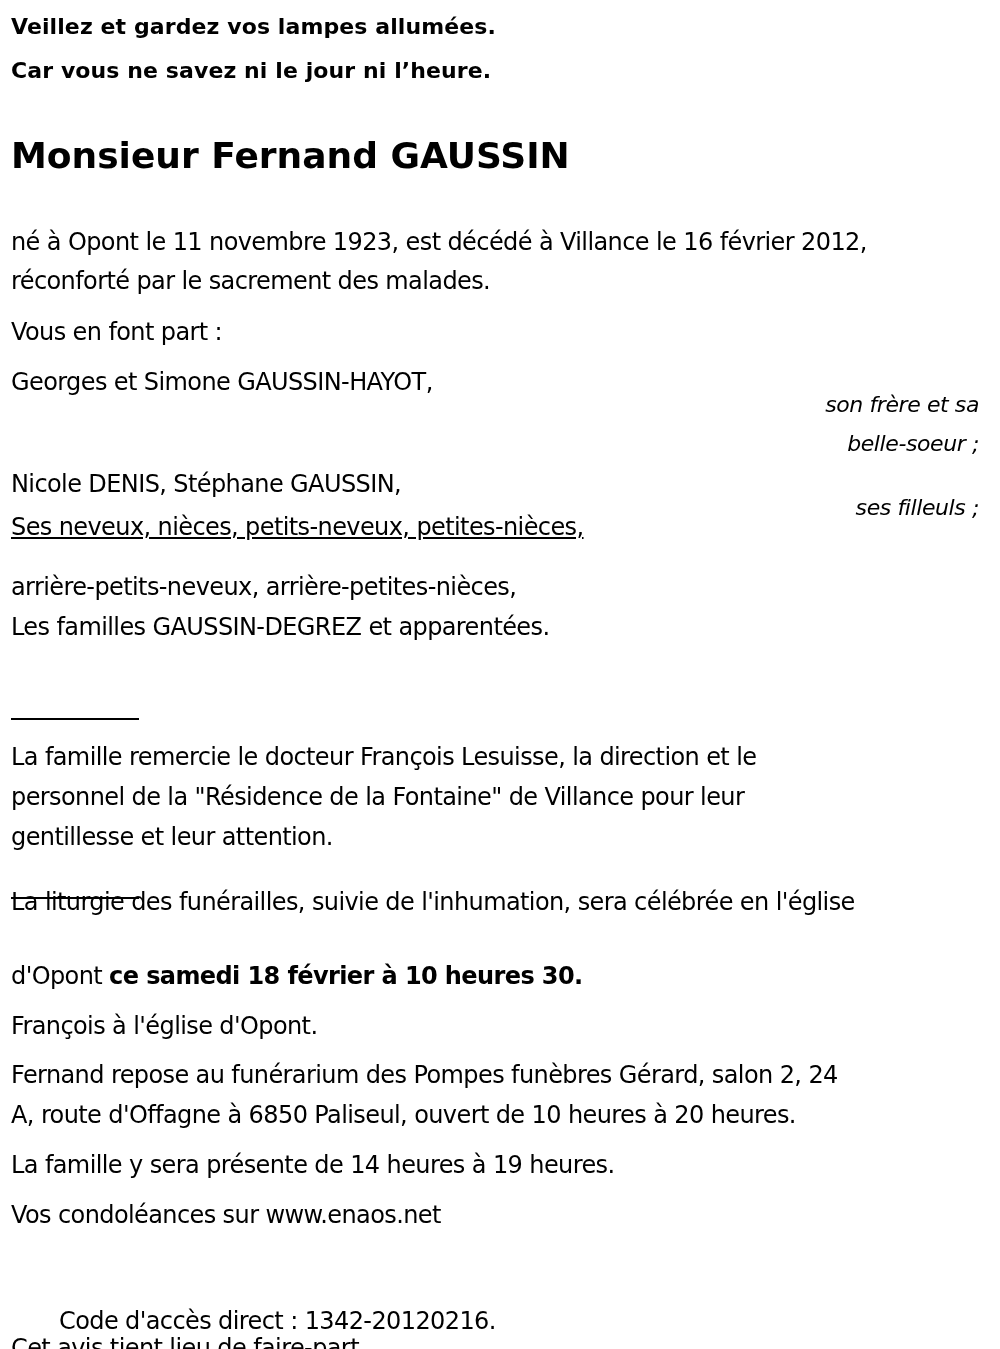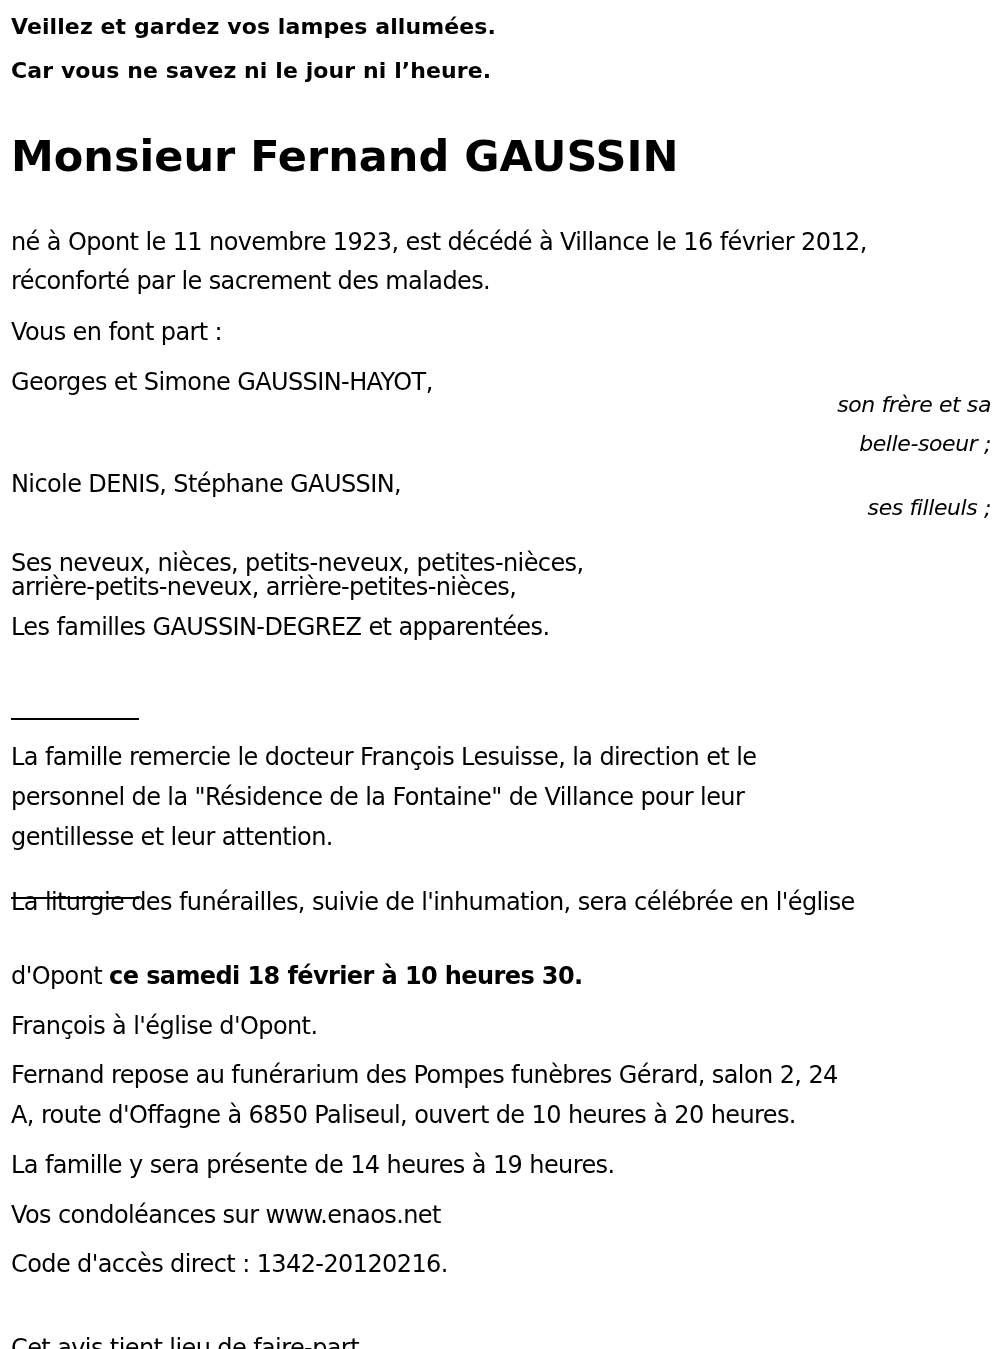--- a/index.html
+++ b/index.html
@@ -29,27 +29,27 @@
       line-height: 30px;
       letter-spacing: -0.6px;
     }
     .verse {
       font-weight: bold;
       font-size: 22px;
       letter-spacing: 0.1px;
     }
     .title {
       font-weight: bold;
-      font-size: 43px;
+      font-size: 36px;
       line-height: 44px;
       letter-spacing: 0px;
     }
     .relation {
       position: absolute;
-      right: 0;
+      right: 12px;
       left: auto;
       white-space: nowrap;
       font-style: italic;
       font-size: 22px;
       line-height: 30px;
       letter-spacing: -0.4px;
       text-align: right;
     }
     .separator {
       position: absolute;
@@ -74,21 +74,21 @@
 
   <div class="line" style="top:317px;">Vous en font part :</div>
 
   <div class="line" style="top:367px;">Georges et Simone GAUSSIN-HAYOT,</div>
   <div class="relation" style="top:390px;">son frère et sa</div>
   <div class="relation" style="top:429px;">belle-soeur ;</div>
 
   <div class="line" style="top:469px;">Nicole DENIS, Stéphane GAUSSIN,</div>
   <div class="relation" style="top:493px;">ses filleuls ;</div>
 
-  <div class="line" style="top:548px;">Ses neveux, nièces, petits-neveux, petites-nièces,</div>
+  <div class="line" style="top:512px;text-decoration:underline;">Ses neveux, nièces, petits-neveux, petites-nièces,</div>
   <div class="line" style="top:572px;">arrière-petits-neveux, arrière-petites-nièces,</div>
   <div class="line" style="top:612px;">Les familles GAUSSIN-DEGREZ et apparentées.</div>
 
   <div class="separator" style="top:718px; width:128px;"></div>
 
   <div class="line" style="top:742px;">La famille remercie le docteur François Lesuisse, la direction et le</div>
   <div class="line" style="top:782px;">personnel de la "Résidence de la Fontaine" de Villance pour leur</div>
   <div class="line" style="top:822px;">gentillesse et leur attention.</div>
 
   <div class="separator" style="top:897px; width:128px;"></div>
@@ -97,16 +97,16 @@
   <div class="line" style="top:961px;"><span>d'Opont </span><span class="bold">ce samedi 18 février à 10 heures 30.</span></div>
 
   <div class="line" style="top:1011px;">François à l'église d'Opont.</div>
 
   <div class="line" style="top:1060px;">Fernand repose au funérarium des Pompes funèbres Gérard, salon 2, 24</div>
   <div class="line" style="top:1100px;">A, route d'Offagne à 6850 Paliseul, ouvert de 10 heures à 20 heures.</div>
 
   <div class="line" style="top:1150px;">La famille y sera présente de 14 heures à 19 heures.</div>
 
   <div class="line" style="top:1200px;">Vos condoléances sur www.enaos.net</div>
-  <div class="line" style="top:1249px;">Code d'accès direct : 1342-20120216.</div>
+  <div class="line" style="top:1306px;margin-left:48px;">Code d'accès direct : 1342-20120216.</div>
   <div class="line" style="top:1299px;margin-top:34px;">Cet avis tient lieu de faire-part.</div>
 
 </div>
 
 </body></html>

